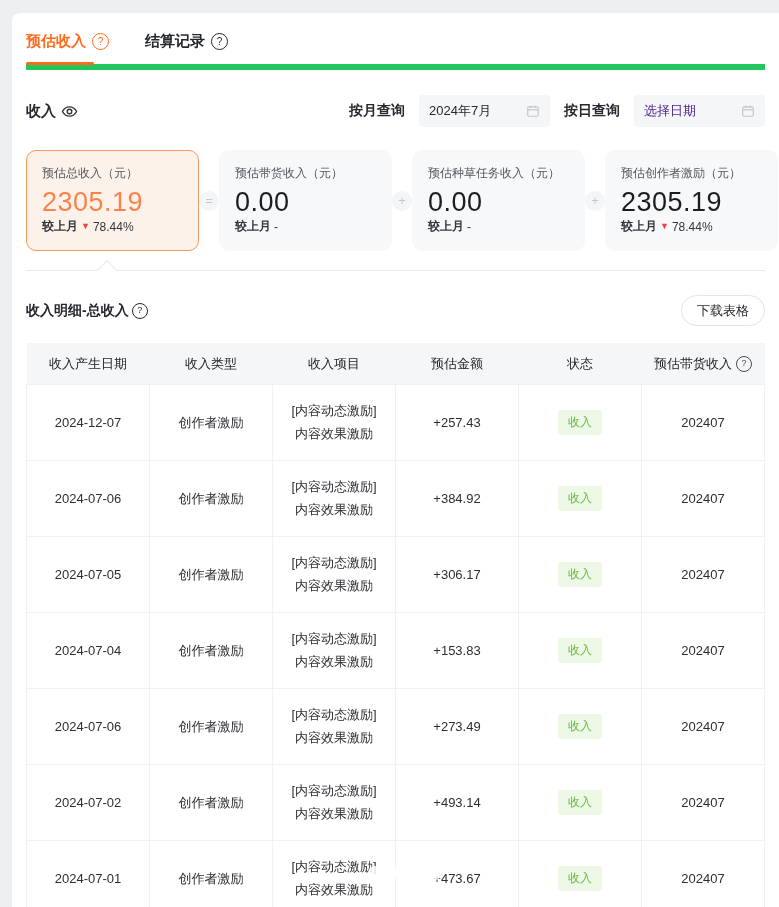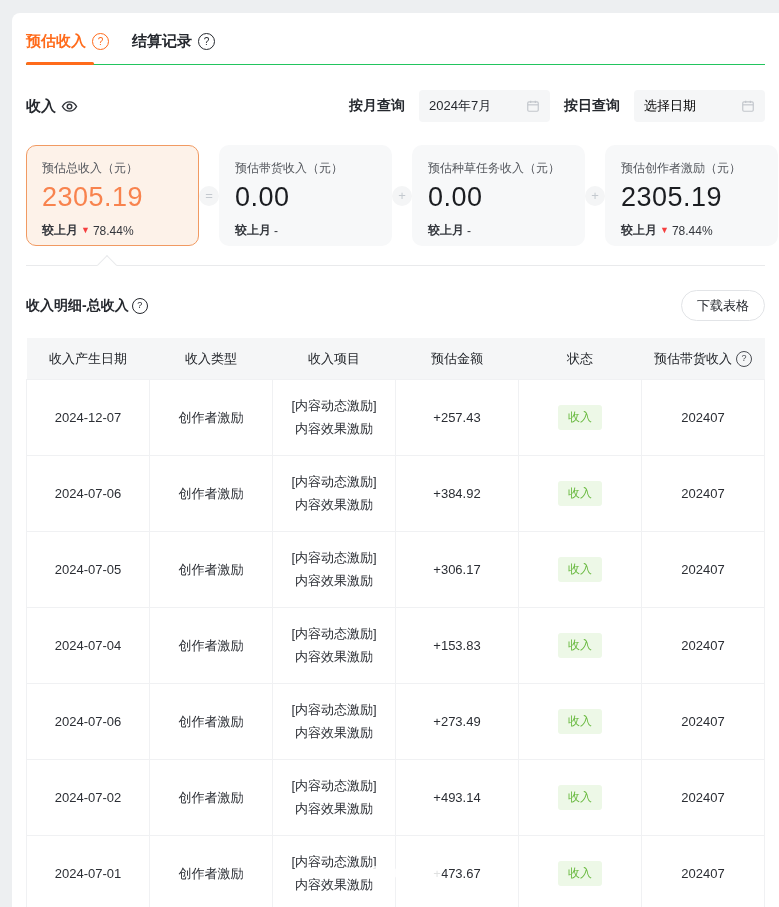--- a/index.html
+++ b/index.html
@@ -8,46 +8,46 @@
     background:#edeff1;
     font-family:"Liberation Sans","DejaVu Sans",sans-serif;
     -webkit-font-smoothing:antialiased;
   }
   .panel{
     position:absolute;left:12px;top:13px;right:0;bottom:0;
     background:#ffffff;border-top-left-radius:8px;
     padding:0 14px;box-sizing:border-box;
   }
   
-  .tabs{display:flex;gap:23px;padding-top:19px;border-bottom:1px solid #22c55e}
+  .tabs{display:flex;gap:36px;padding-top:19px;border-bottom:6px solid #22c55e}
   .tab{display:flex;align-items:center;gap:6px;font-size:15px;font-weight:700;
        color:#25282e;padding-bottom:13px;position:relative;cursor:pointer}
   .tab.active{color:#ff6b1b}
   .tab.active::after{content:"";position:absolute;left:0;bottom:-1px;width:68px;height:3px;
        background:#ff6b1b;border-radius:2px}
   .help{display:inline-flex;width:15px;height:15px;border:1px solid currentColor;border-radius:50%;
        align-items:center;justify-content:center;font-size:10px;font-weight:400;line-height:1;flex:none}
   
   .toolbar{display:flex;align-items:center;margin-top:25px}
   .income-title{display:flex;align-items:center;gap:5px;font-size:15px;font-weight:700;color:#25282e}
   .filters{margin-left:auto;display:flex;align-items:center;gap:14px}
   .filter-label{font-size:14px;font-weight:700;color:#25282e}
   .date-input{width:131px;height:32px;background:#f5f6f7;border-radius:4px;display:flex;
        align-items:center;padding:0 10px;box-sizing:border-box;font-size:13px;color:#25282e;cursor:pointer}
   .date-input .val{flex:1;text-align:left}
-  .date-input.placeholder .val{color:#000000}
+  .date-input.placeholder .val{color:#4c1d95}
   
   .cards{display:flex;align-items:center;margin-top:23px}
   .card{width:173px;height:101px;background:#f7f8f9;border-radius:10px;box-sizing:border-box;
        padding:15px 16px;flex:none;cursor:pointer}
   .card.highlight{background:#fdf2e9;border:1px solid #f19a62;padding:14px 15px}
   .card-label{font-size:12px;color:#53565c;white-space:nowrap}
   .card-value{font-size:27px;font-weight:500;color:#1b1d21;margin-top:5px;letter-spacing:.5px}
   .card.highlight .card-value{color:#f8834e}
-  .card-delta{font-size:12px;color:#33363c;margin-top:9px;display:flex;align-items:center;gap:3px}
+  .card-delta{font-size:12px;color:#33363c;display:flex;align-items:center;gap:3px}
   .card-delta .dl{font-weight:700}
   .card-delta .tri{color:#f53f3f;font-size:9px;line-height:1}
   .op{flex:1;display:flex;justify-content:center}
   .op span{width:20px;height:20px;border-radius:50%;background:#f4f5f6;color:#c4c9cf;
        display:flex;align-items:center;justify-content:center;font-size:13px}
   
   .divider{position:relative;height:1px;background:#e9eaec;margin-top:19px}
   .divider .notch{position:absolute;left:74px;top:-7px;width:13px;height:13px;background:#fff;
        border-left:1px solid #e9eaec;border-top:1px solid #e9eaec;transform:rotate(45deg)}
   

